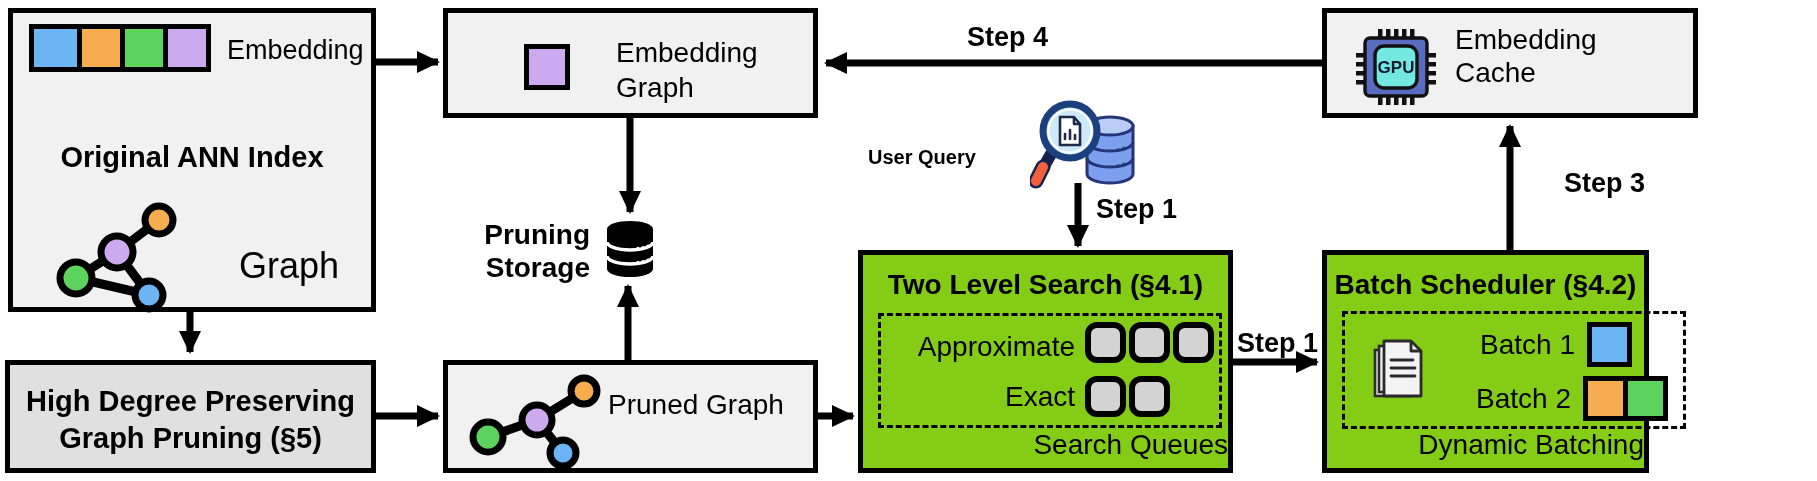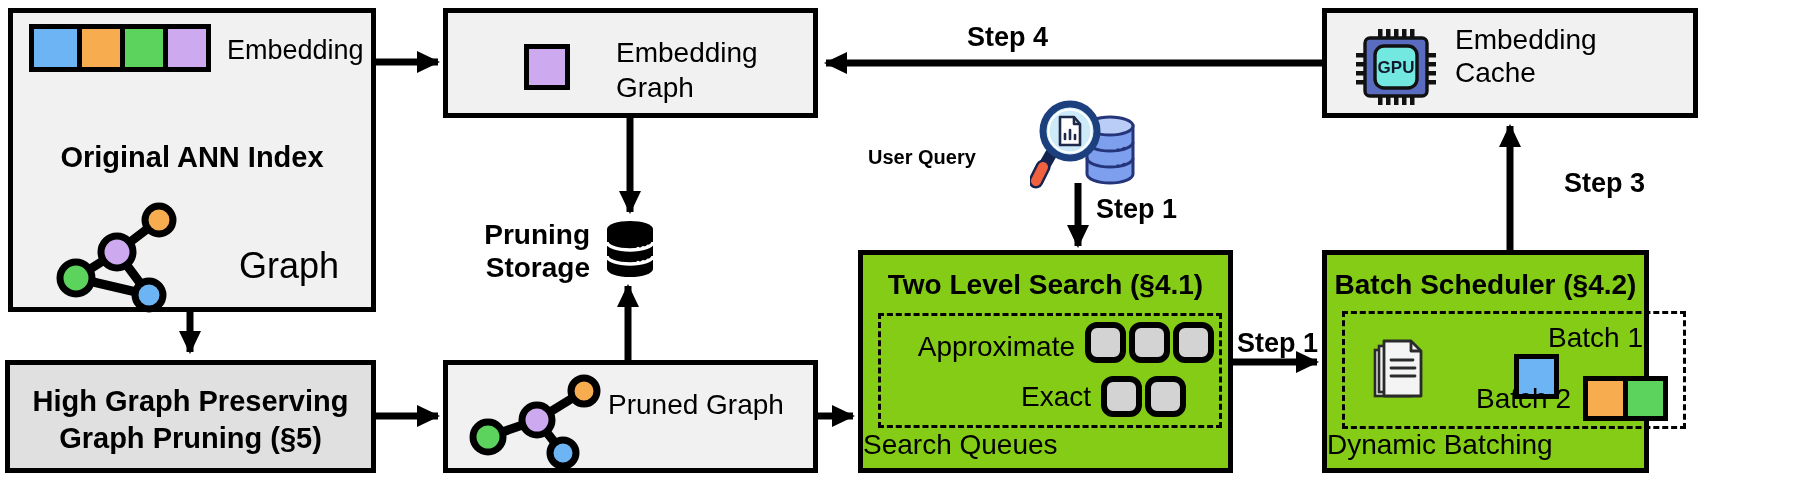--- a/index.html
+++ b/index.html
@@ -37,21 +37,21 @@
   
   .pg-graph { position:absolute; left:18px; top:6px; }
   .pg-label { position:absolute; left:160px; top:24px; font-size:28px; }
 
   
   .uq-label { position:absolute; left:868px; top:146px; font-weight:bold; font-size:20px; }
   .uq-icon { position:absolute; left:1030px; top:94px; }
 
   
   .panel-title { position:absolute; left:0; top:14px; width:100%; text-align:center; font-size:28px; font-weight:bold; }
-  .panel-footer { position:absolute; left:0; bottom:7px; width:100%; text-align:left; font-size:28px; }
+  .panel-footer { position:absolute; left:0; bottom:7px; width:100%; text-align:right; font-size:28px; }
   .dashed-zone { position:absolute; border:3px dashed #000; }
   .q-row { position:absolute; display:flex; align-items:center; }
   .q-label { font-size:28px; text-align:right; }
   .q-slots { display:flex; gap:3px; margin-left:10px; }
   .q-slot { width:41px; height:41px; background:#d3d3d3; border:6px solid #000; border-radius:12px; }
   .b-square { width:45px; height:45px; border:5px solid #000; }
   .b-square + .b-square { margin-left:-5px; }
   .docs-icon { position:absolute; left:26px; top:24px; }
 
   
@@ -105,21 +105,21 @@
       <circle cx="110" cy="21" r="14" stroke="#000" stroke-width="7" fill="#F6AC4F"></circle>
       <circle cx="68" cy="53" r="16" stroke="#000" stroke-width="7" fill="#CDA9F0"></circle>
       <circle cx="27" cy="79" r="16" stroke="#000" stroke-width="7" fill="#5CD35C"></circle>
       <circle cx="100" cy="96" r="14" stroke="#000" stroke-width="7" fill="#6CB4F4"></circle>
     </svg>
     <div class="graph-label">Graph</div>
   </div>
 
   <div class="box shade" style="left:5px; top:360px; width:371px; height:113px;">
     <div class="hd-text">
-      <div>High Graph Preserving</div>
+      <div>High Degree Preserving</div>
       <div>Graph Pruning (§5)</div>
     </div>
   </div>
 
   <div class="box" style="left:443px; top:8px; width:375px; height:110px;">
     <div class="cache-square" style="background-color: rgb(205, 169, 240);"></div>
     <div class="cache-text">
       <div>Embedding</div>
       <div>Graph</div>
     </div>
@@ -193,21 +193,21 @@
     <div class="panel-title">Two Level Search (§4.1)</div>
     <div class="dashed-zone" style="left:15px; top:58px; width:344px; height:115px;">
       <div class="q-row" style="left:0; top:6px; width:338px;align-items:flex-end;">
         <div class="q-label" style="width:194px;">Approximate</div>
         <div class="q-slots">
           <div class="q-slot"></div>
           <div class="q-slot"></div>
           <div class="q-slot"></div>
         </div>
       </div>
-      <div class="q-row" style="left:16px; top:60px; width:292px;">
+      <div class="q-row" style="left:0; top:60px; width:292px;">
         <div class="q-label" style="width:194px;">Exact</div>
         <div class="q-slots">
           <div class="q-slot"></div>
           <div class="q-slot"></div>
         </div>
       </div>
     </div>
     <div class="panel-footer">Search Queues</div>
   </div>
 
@@ -218,21 +218,21 @@
         <rect x="4" y="12" width="36" height="46" fill="#E9E9E9" stroke="#2A2A2A" stroke-width="2.6"></rect>
         <rect x="8" y="8" width="36" height="46" fill="#EFEFEF" stroke="#2A2A2A" stroke-width="2.6"></rect>
         <path d="M13 3 h27 l10 10 v45 h-37 Z" fill="#F4F4F4" stroke="#2A2A2A" stroke-width="2.8" stroke-linejoin="round"></path>
         <path d="M40 3 v10 h10" fill="none" stroke="#2A2A2A" stroke-width="2.8" stroke-linejoin="round"></path>
         <g stroke="#2A2A2A" stroke-width="2.8" stroke-linecap="round">
           <line x1="20" y1="22" x2="42" y2="22"></line>
           <line x1="20" y1="30" x2="44" y2="30"></line>
           <line x1="20" y1="38" x2="44" y2="38"></line>
         </g>
       </svg>
-      <div class="q-row" style="left:16px; top:8px; width:338px;flex-direction:column;">
+      <div class="q-row" style="left:4px; top:8px; width:338px;">
         <div class="q-label" style="width:226px;">Batch 1</div>
         <div class="q-slots" style="margin-left:12px; gap:0;">
           <div class="b-square" style="background-color: rgb(108, 180, 244);"></div>
         </div>
       </div>
       <div class="q-row" style="left:0; top:62px; width:338px;">
         <div class="q-label" style="width:226px;">Batch 2</div>
         <div class="q-slots" style="margin-left:12px; gap:0;">
           <div class="b-square" style="background-color: rgb(246, 172, 79);"></div>
           <div class="b-square" style="background-color: rgb(92, 211, 92);"></div>

